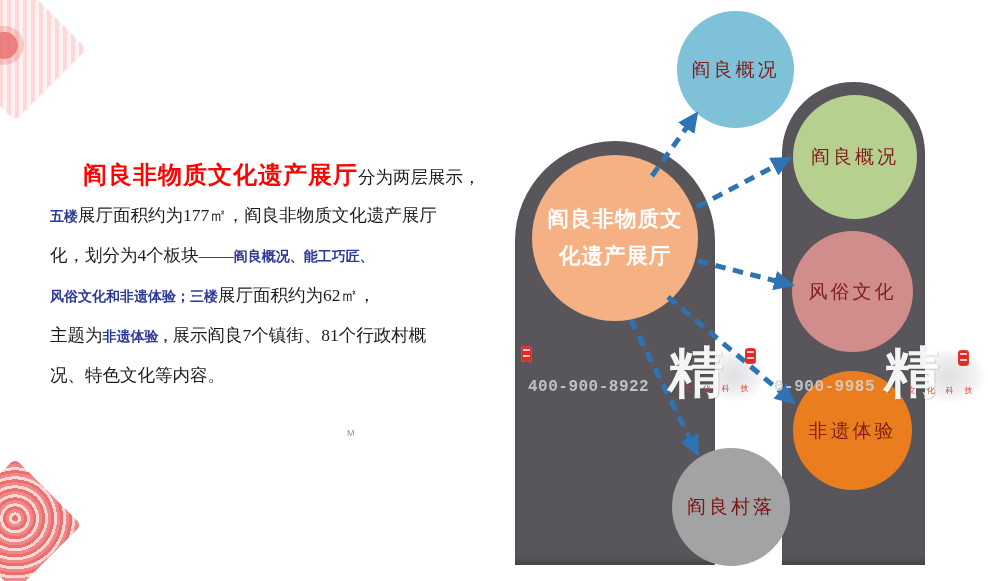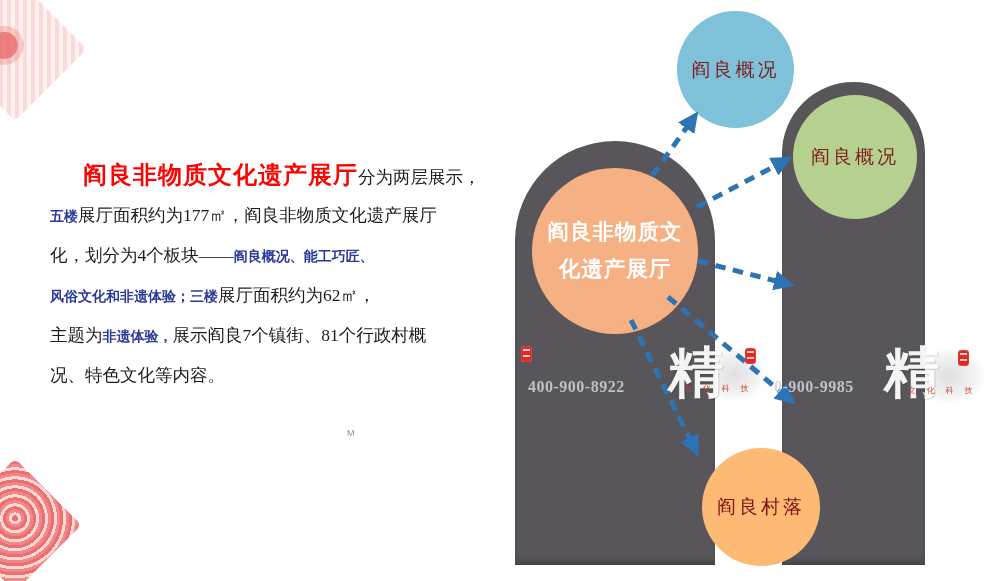--- a/index.html
+++ b/index.html
@@ -27,33 +27,33 @@
   }
   .seg-title{color:#fb0503;font-size:24px;font-weight:700;letter-spacing:1px;}
   .seg-blue{color:#2c3a97;font-size:14px;font-weight:700;}
   .stray-m{position:absolute;left:347px;top:428px;font-family:"Liberation Sans",sans-serif;font-size:9px;color:#909090;}
   
   .column{position:absolute;background:#58565a;box-shadow:inset 0 -6px 7px -3px rgba(0,0,0,.28);}
   .column-left{left:515px;top:141px;width:200px;height:424px;border-radius:100px 100px 0 0;}
   .column-right{left:782px;top:82px;width:143px;height:483px;border-radius:72px 72px 0 0;}
   
   .circle{position:absolute;border-radius:50%;display:flex;align-items:center;justify-content:center;text-align:center;}
-  .hub{left:532px;top:168px;width:166px;height:166px;background:#f5b183;z-index:6;}
+  .hub{left:532px;top:155px;width:166px;height:166px;background:#f5b183;z-index:6;}
   .hub-label{color:#ffffff;font-weight:700;font-size:21.5px;line-height:37px;letter-spacing:1px;white-space:pre-line;}
   .node-label{font-size:19px;letter-spacing:3px;color:#7f1d1d;}
   .node-overview{left:677px;top:11px;width:117px;height:117px;background:#7fc1d9;z-index:6;}
   .node-craftsmen{left:793px;top:95px;width:124px;height:124px;background:#b6d08f;z-index:6;}
   .node-customs{left:792px;top:231px;width:121px;height:121px;background:#d18c8c;z-index:6;}
   .node-experience{left:793px;top:371px;width:119px;height:119px;background:#ea7e1e;z-index:6;}
-  .node-villages{left:702px;top:448px;width:118px;height:118px;background:#fdba74;z-index:6;}
+  .node-villages{left:672px;top:448px;width:118px;height:118px;background:#a3a3a3;z-index:6;}
   .node-villages .node-label{color:#7c1212;}
   
   .wm{position:absolute;z-index:8;pointer-events:none;}
   .wm-phone{
-    font-family:Liberation Serif, serif;font-weight:700;font-size:16px;
+    font-family:Liberation Mono, monospace;font-weight:700;font-size:16px;
     color:rgba(210,210,216,.85);letter-spacing:.5px;
   }
   .wm-phone-left{left:528px;top:378px;}
   .wm-phone-right{left:774px;top:378px;}
   .wm-glyph{
     font-family:"DejaVu Serif",serif;font-weight:700;font-size:55px;line-height:55px;
     color:rgba(255,255,255,.94);text-shadow:1px 1px 1px rgba(0,0,0,.15);
   }
   .wm-glyph-left{left:668px;top:344px;}
   .wm-glyph-right{left:884px;top:344px;}
@@ -102,20 +102,26 @@
   <div class="circle hub">
     <span class="hub-label">阎良非物质文
 化遗产展厅</span>
   </div>
   <div class="circle node-overview">
     <span class="node-label">阎良概况</span>
   </div>
   <div class="circle node-craftsmen">
     <span class="node-label">阎良概况</span>
   </div>
+  <div class="circle node-customs">
+    <span class="node-label">风俗文化</span>
+  </div>
+  <div class="circle node-experience">
+    <span class="node-label">非遗体验</span>
+  </div>
   <div class="circle node-villages">
     <span class="node-label">阎良村落</span>
   </div>
 
   <span class="wm wm-phone wm-phone-left">400-900-8922</span>
   <span class="wm wm-phone wm-phone-right">0-900-9985</span>
   <span class="wm wm-glyph wm-glyph-left">精</span>
   <span class="wm wm-glyph wm-glyph-right">精</span>
   <span class="wm wm-sub wm-sub-left">文 化 科 技</span>
   <span class="wm wm-sub wm-sub-right">文 化 科 技</span>

